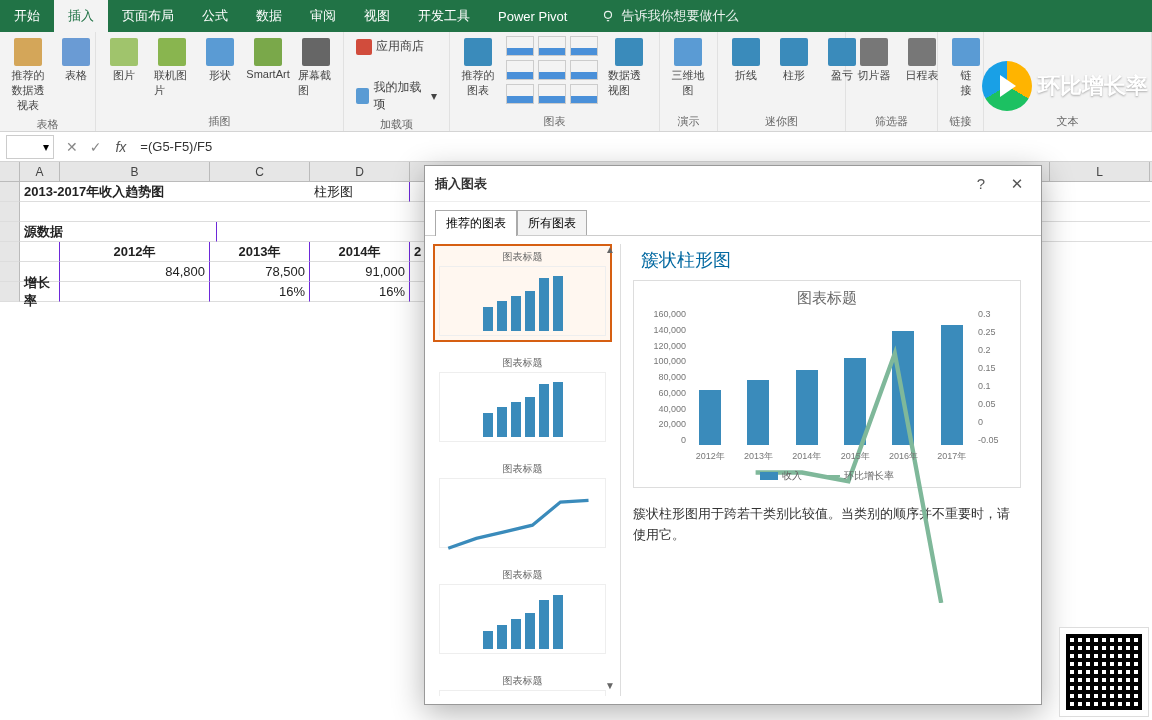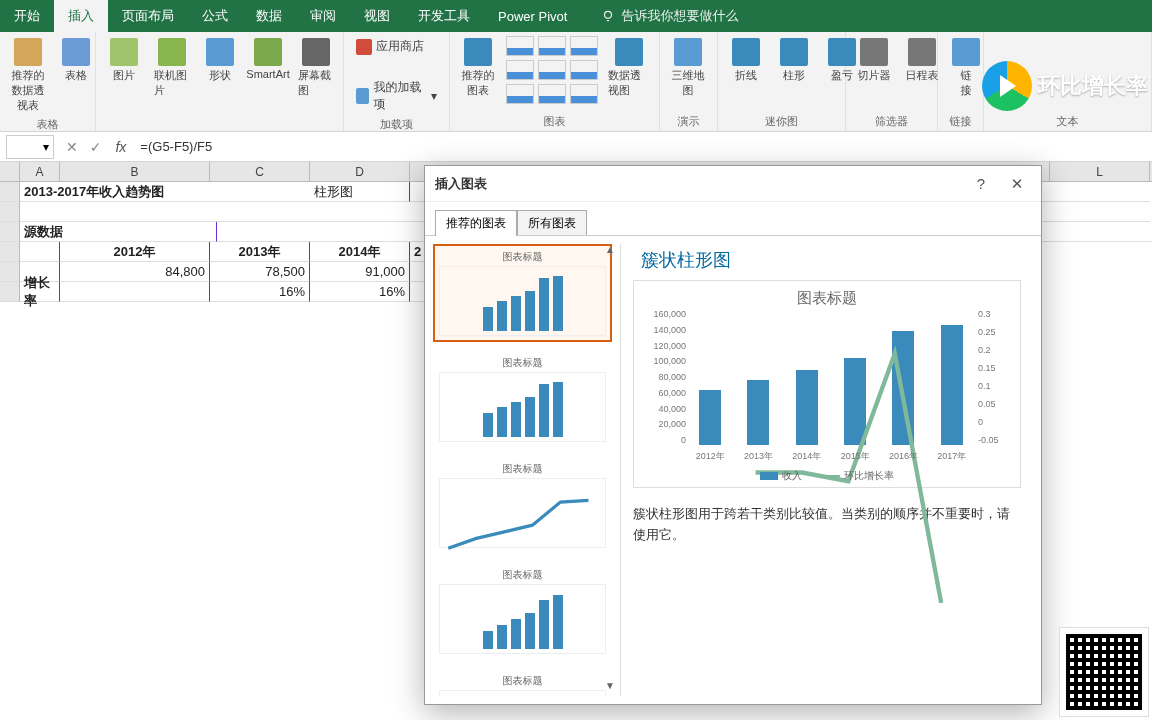--- a/index.html
+++ b/index.html
@@ -147,20 +147,21 @@
         </div>
       <div class="ribbon-btn">
           <div class="ribbon-icon" style="background:#7aa84a"></div>
           <span>SmartArt</span>
         </div>
       <div class="ribbon-btn">
           <div class="ribbon-icon" style="background:#666"></div>
           <span>屏幕截图</span>
         </div>
     </div>
+    <div class="ribbon-group-label">插图</div>
   </div>
   <div class="ribbon-group" style="width:106px">
     <div class="ribbon-group-body" style="flex-direction:column;gap:20px">
       <div class="ribbon-row">
           <div class="ribbon-icon sm" style="background:#d14c3c"></div>
           <span>应用商店</span>
         </div>
       <div class="ribbon-row"><div class="ribbon-icon sm" style="background:#5a9bd4"></div><span>我的加载项</span>&nbsp;▾</div>
     </div>
     <div class="ribbon-group-label">加载项</div>

